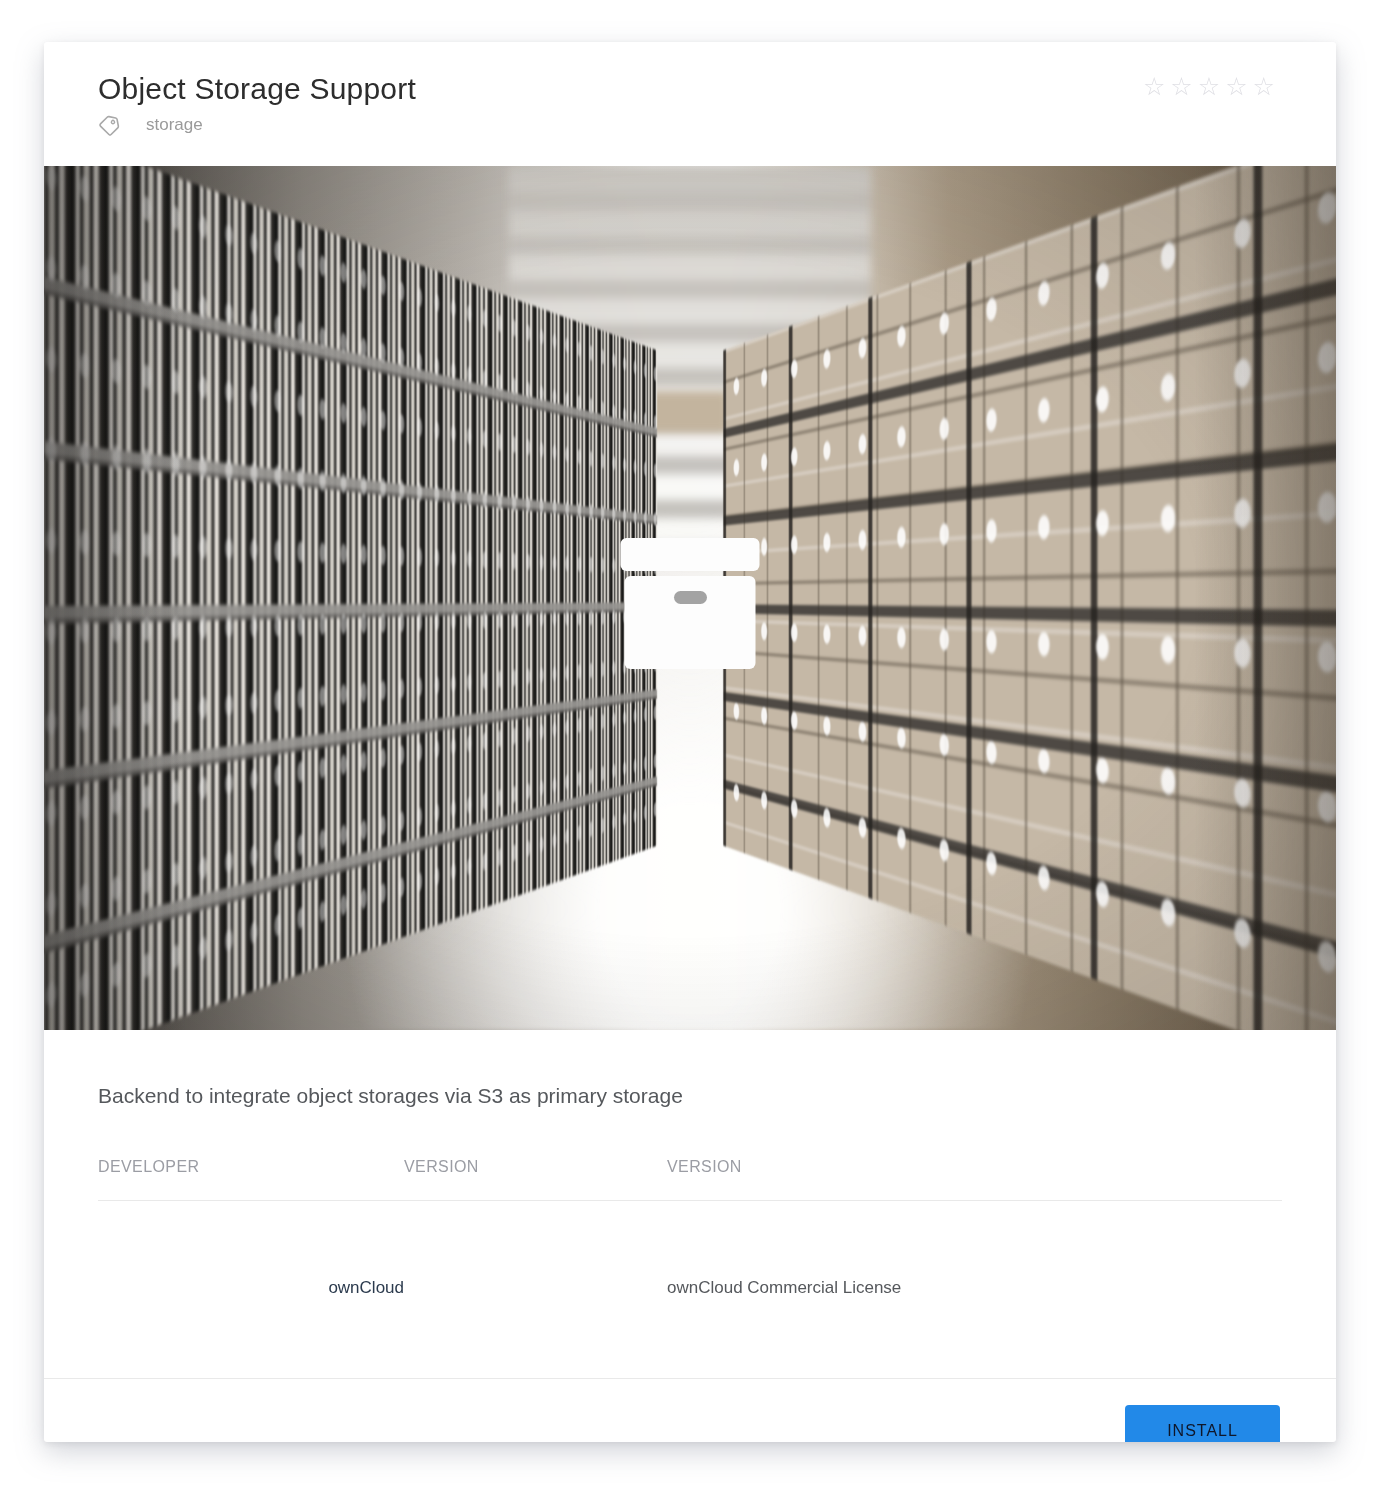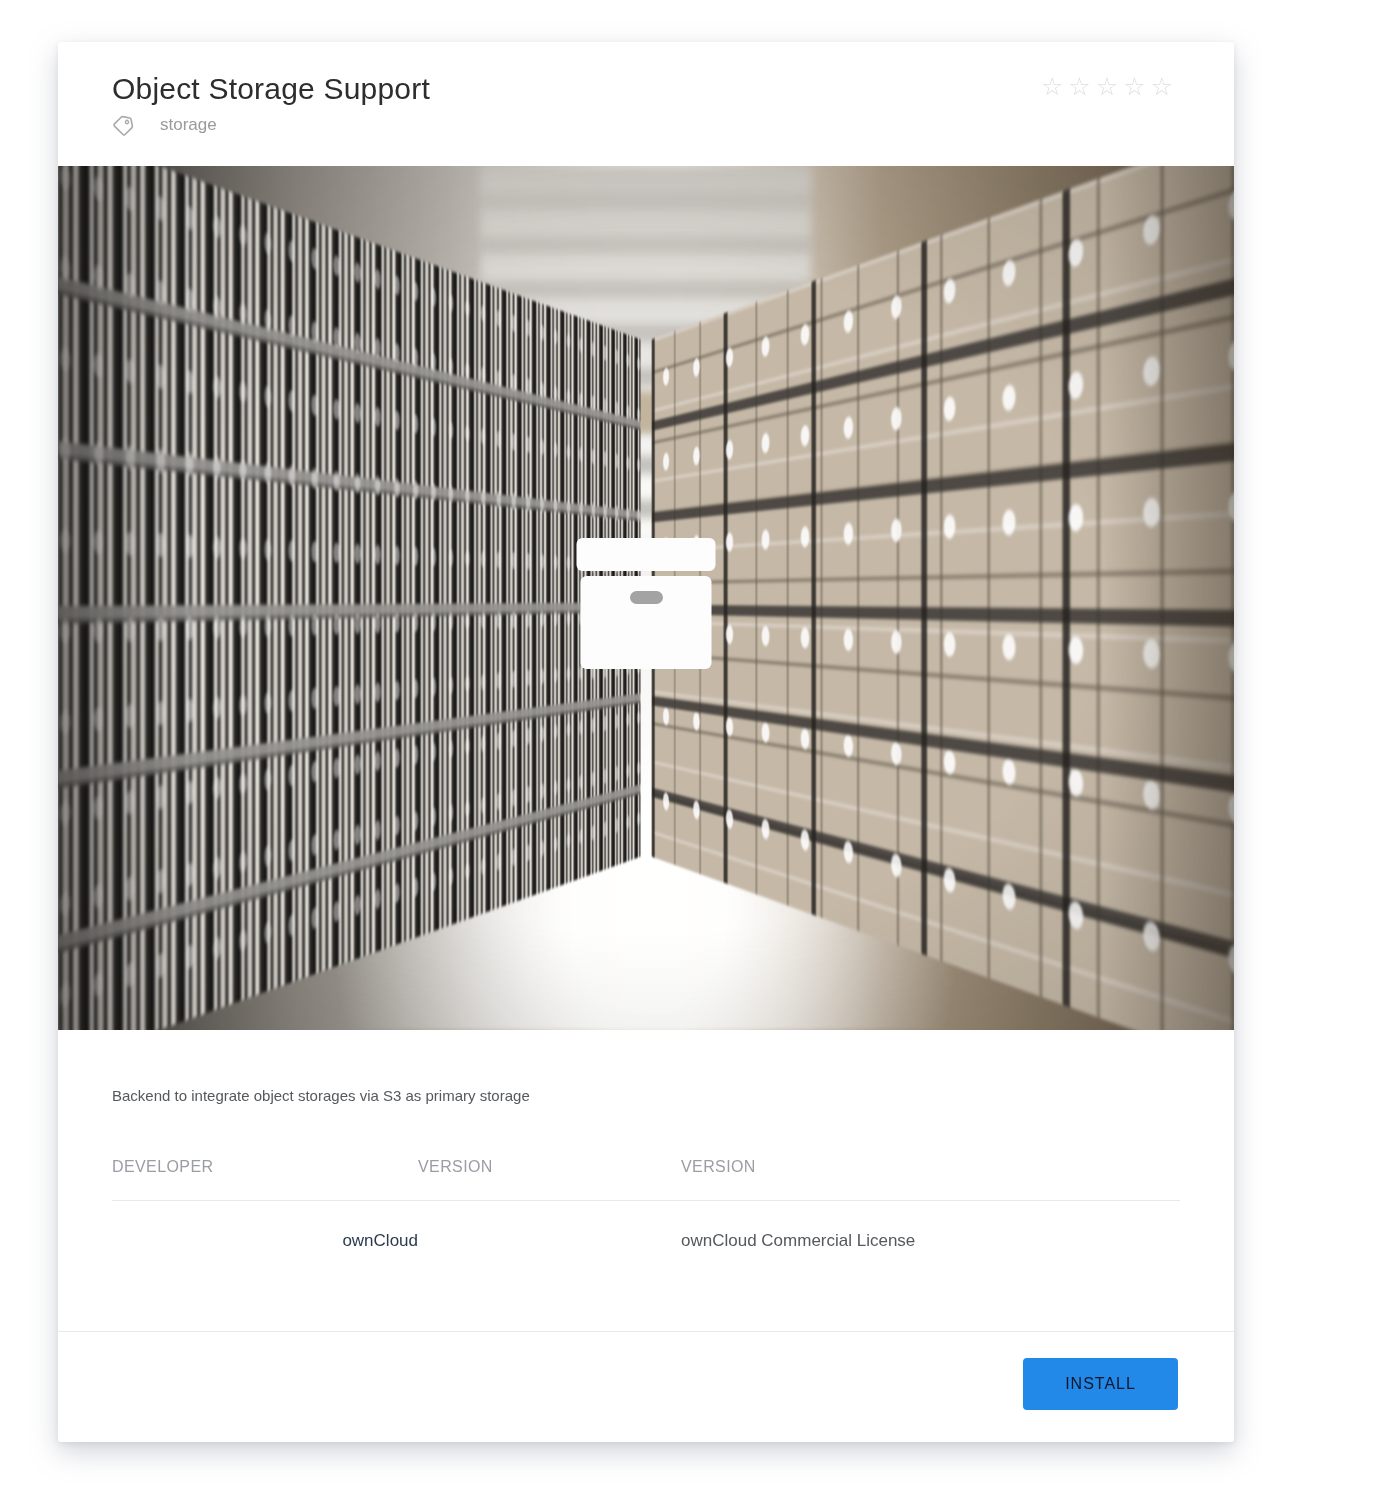--- a/index.html
+++ b/index.html
@@ -1,20 +1,20 @@
 <!DOCTYPE html>
 <html><head>
 <meta charset="utf-8">
 <style>
   * { margin:0; padding:0; box-sizing:border-box; }
   html,body { width:1388px; height:1485px; background:#ffffff;
     font-family:"Liberation Sans","DejaVu Sans",sans-serif; }
 
   .card {
-    position:absolute; left:58px; top:42px; width:1176px; height:1400px;
+    position:absolute; left:44px; top:42px; width:1292px; height:1400px;
     background:#ffffff; border-radius:3px;
     box-shadow:0 10px 28px rgba(125,132,148,.35), 0 2px 6px rgba(0,0,0,.08);
     overflow:hidden;
   }
 
   
   .card-header { position:relative; height:124px; padding:28px 58px 0 54px; }
   .app-title { font-size:30px; font-weight:400; color:#2d2d2d; line-height:38px; letter-spacing:.2px; }
   .tag-row { display:flex; align-items:center; gap:24px; margin-top:5px; }
   .tag-row svg { display:block; }
@@ -71,24 +71,24 @@
       radial-gradient(ellipse at 50% 50%, rgba(0,0,0,0) 55%, rgba(28,26,24,.14) 100%);
   }
   .hero-icon { position:absolute; left:50%; top:372px; transform:translateX(-50%); width:139px; }
   .hero-icon .lid { width:139px; height:33px; background:#fdfdfd; border-radius:6px; }
   .hero-icon .bin { width:131px; height:93px; background:#fdfdfd; border-radius:6px;
     margin:5px auto 0; position:relative; }
   .hero-icon .slot { position:absolute; left:50%; top:15px; transform:translateX(-50%);
     width:33px; height:13px; background:#a3a3a3; border-radius:7px; }
 
   
-  .app-description { padding:56px 54px 0; font-size:15px; line-height:20px; color:#55585c; }
+  .app-description { padding:56px 54px 0; font-size:21px; line-height:20px; color:#55585c; }
 
   .details-table { margin:52px 54px 0; }
-  .details-head, .details-row { display:grid; grid-template-columns:306px 263px 1fr; }
+  .details-head, .details-row { display:grid; grid-template-columns:306px 263px 1fr;margin-top:47px; }
   .details-head { padding-bottom:24px; border-bottom:1px solid #e9e9e9; }
   .details-head .th { font-size:16px; color:#9b9da4; letter-spacing:.4px; }
   .details-row .td { padding:30px 0 80px; font-size:17px; }
   .td-developer { color:#2c3b4e;text-align:right; }
   .td-version { color:#55585c; }
   .td-license { color:#55585c; }
 
   
   .card-footer { border-top:1px solid #e9e9e9; height:109px; position:relative; }
   .install-button { position:absolute; right:56px; top:26px; width:155px; height:52px;

